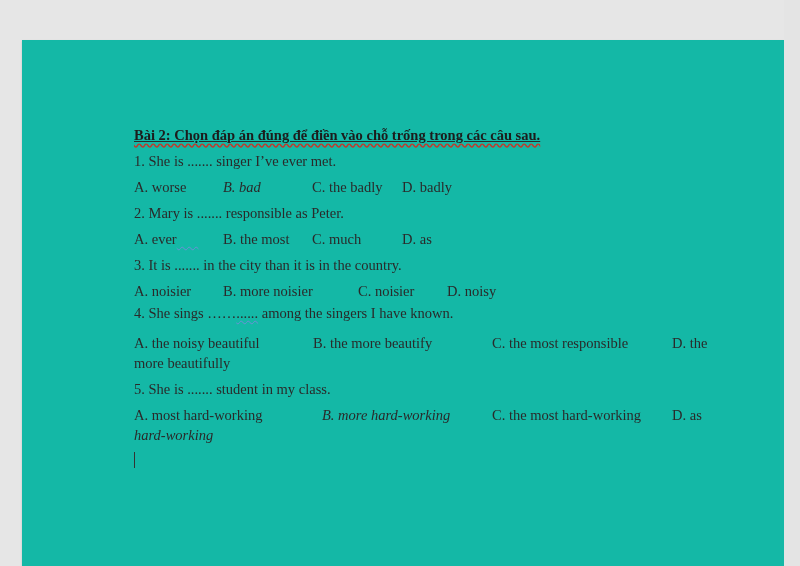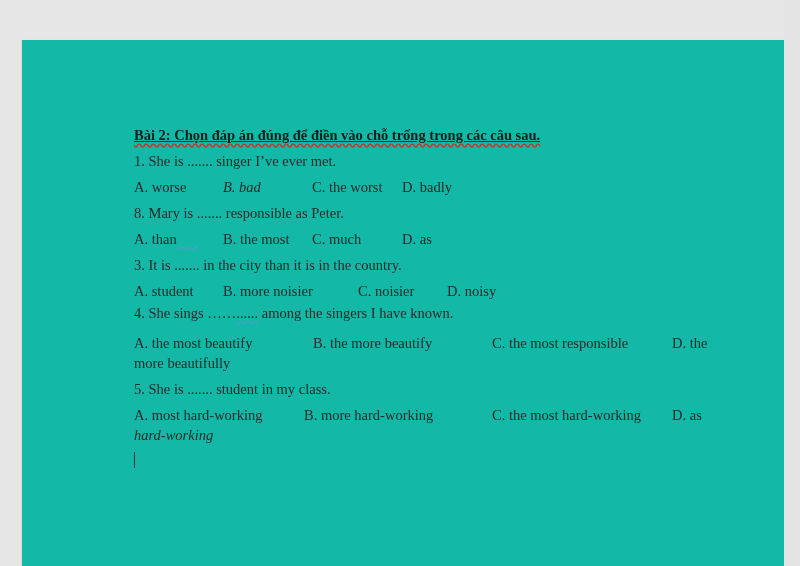--- a/index.html
+++ b/index.html
@@ -62,57 +62,57 @@
   <div class="content">
 
     <div class="line title" style="top:0px;">
       <span class="wavy">Bài 2: Chọn đáp án đúng để điền vào chỗ trống trong các câu sau.</span>
     </div>
 
     <div class="line" style="top:26px;">1. She is ....... singer I’ve ever met.</div>
     <div class="line" style="top:52px; width:600px;">
       <span class="opt" style="left:0;">A. worse</span>
       <span class="opt" style="left:89px;font-style:italic;">B. bad</span>
-      <span class="opt" style="left:178px;">C. the worst</span>
+      <span class="opt" style="left:178px;">C. the badly</span>
       <span class="opt" style="left:268px;">D. badly</span>
     </div>
 
-    <div class="line" style="top:78px;">8. Mary is ....... responsible as Peter.</div>
+    <div class="line" style="top:78px;">2. Mary is ....... responsible as Peter.</div>
     <div class="line" style="top:104px; width:600px;">
       <span class="opt" style="left:0;">
-        <span>A. than</span><span class="spell-blue">&nbsp;&nbsp;&nbsp;&nbsp;&nbsp;&nbsp;</span>
+        <span>A. ever</span><span class="spell-blue">&nbsp;&nbsp;&nbsp;&nbsp;&nbsp;&nbsp;</span>
       </span>
       <span class="opt" style="left:89px;">B. the most</span>
       <span class="opt" style="left:178px;">C. much</span>
       <span class="opt" style="left:268px;">D. as</span>
     </div>
 
     <div class="line" style="top:130px;">3. It is ....... in the city than it is in the country.</div>
     <div class="line" style="top:156px; width:600px;">
-      <span class="opt" style="left:0;">A. student</span>
+      <span class="opt" style="left:0;">A. noisier</span>
       <span class="opt" style="left:89px;">B. more noisier</span>
       <span class="opt" style="left:224px;font-family:Liberation Serif, serif;">C. noisier</span>
       <span class="opt" style="left:313px;">D. noisy</span>
     </div>
 
     <div class="line" style="top:178px;">
       <span>4. She sings ……</span><span class="spell-blue">......</span><span> among the singers I have known.</span>
     </div>
     <div class="line" style="top:208px; width:600px;">
-      <span class="opt" style="left:0;">A. the most beautify</span>
+      <span class="opt" style="left:0;">A. the noisy beautiful</span>
       <span class="opt" style="left:179px;">B. the more beautify</span>
       <span class="opt" style="left:358px;">C. the most responsible</span>
       <span class="opt" style="left:538px;">D. the</span>
     </div>
     <div class="line" style="top:228px;">more beautifully</div>
 
     <div class="line" style="top:254px;text-align:right;">5. She is ....... student in my class.</div>
     <div class="line" style="top:280px; width:600px;">
       <span class="opt" style="left:0;">A. most hard-working</span>
-      <span class="opt" style="left:170px;">B. more hard-working</span>
+      <span class="opt" style="left:188px;font-style:italic;">B. more hard-working</span>
       <span class="opt" style="left:358px;">C. the most hard-working</span>
       <span class="opt" style="left:538px;">D. as</span>
     </div>
     <div class="line" style="top:300px;font-style:italic;">hard-working</div>
 
     <div class="cursor"></div>
   </div>
 </div>
 <div class="right-gutter"></div>
 

